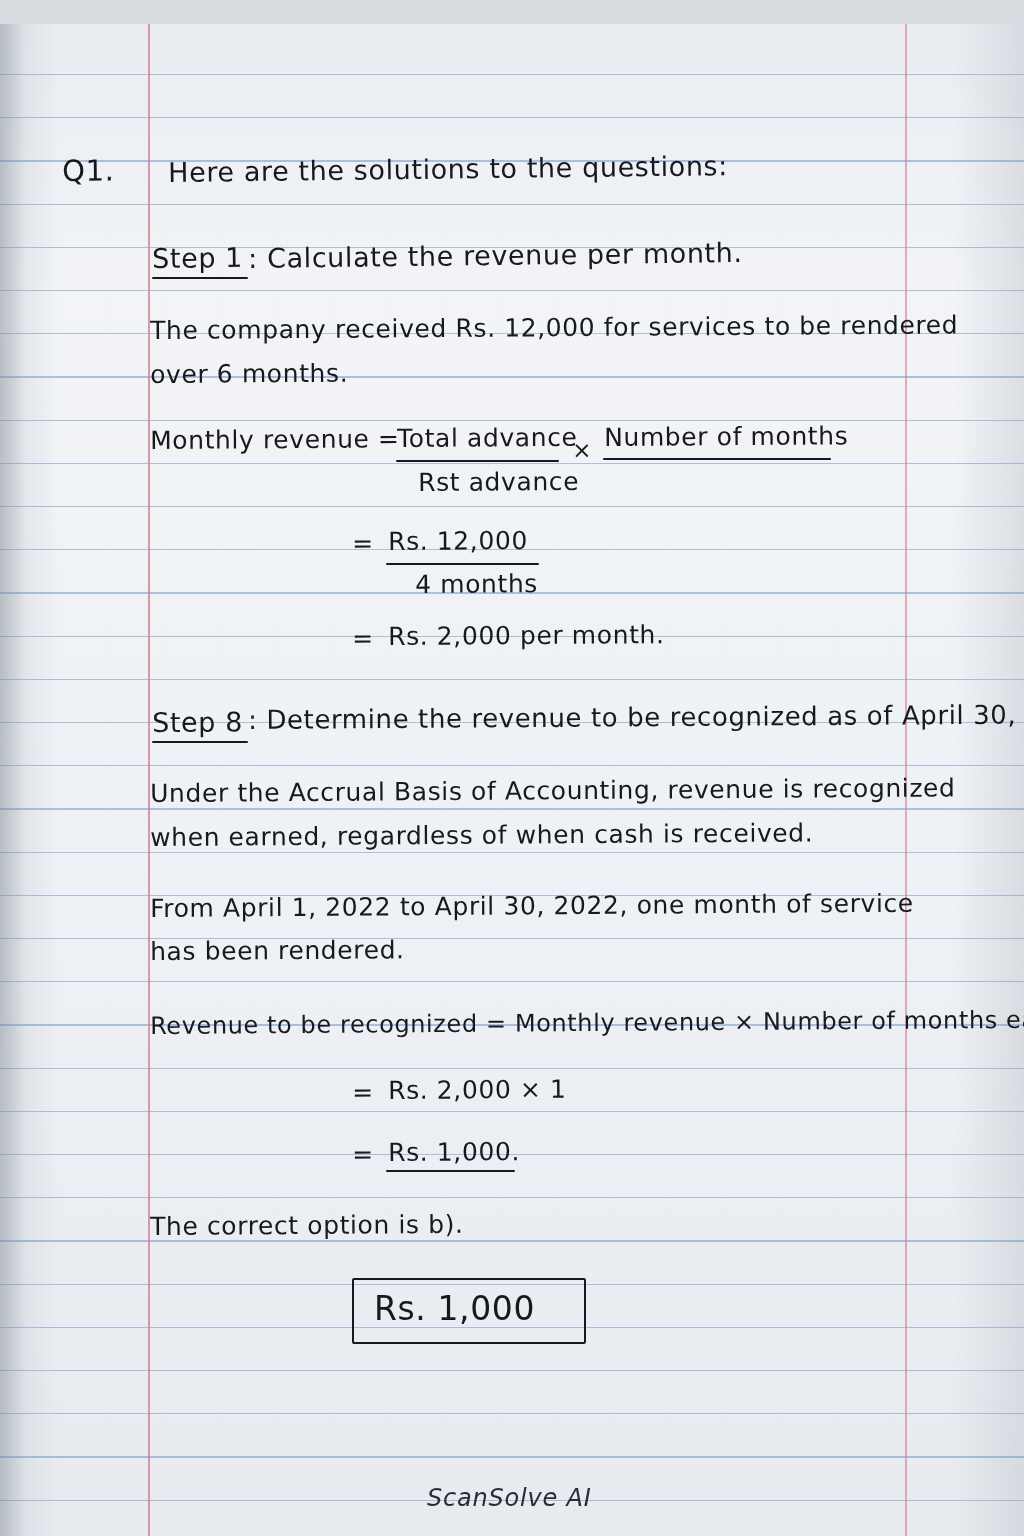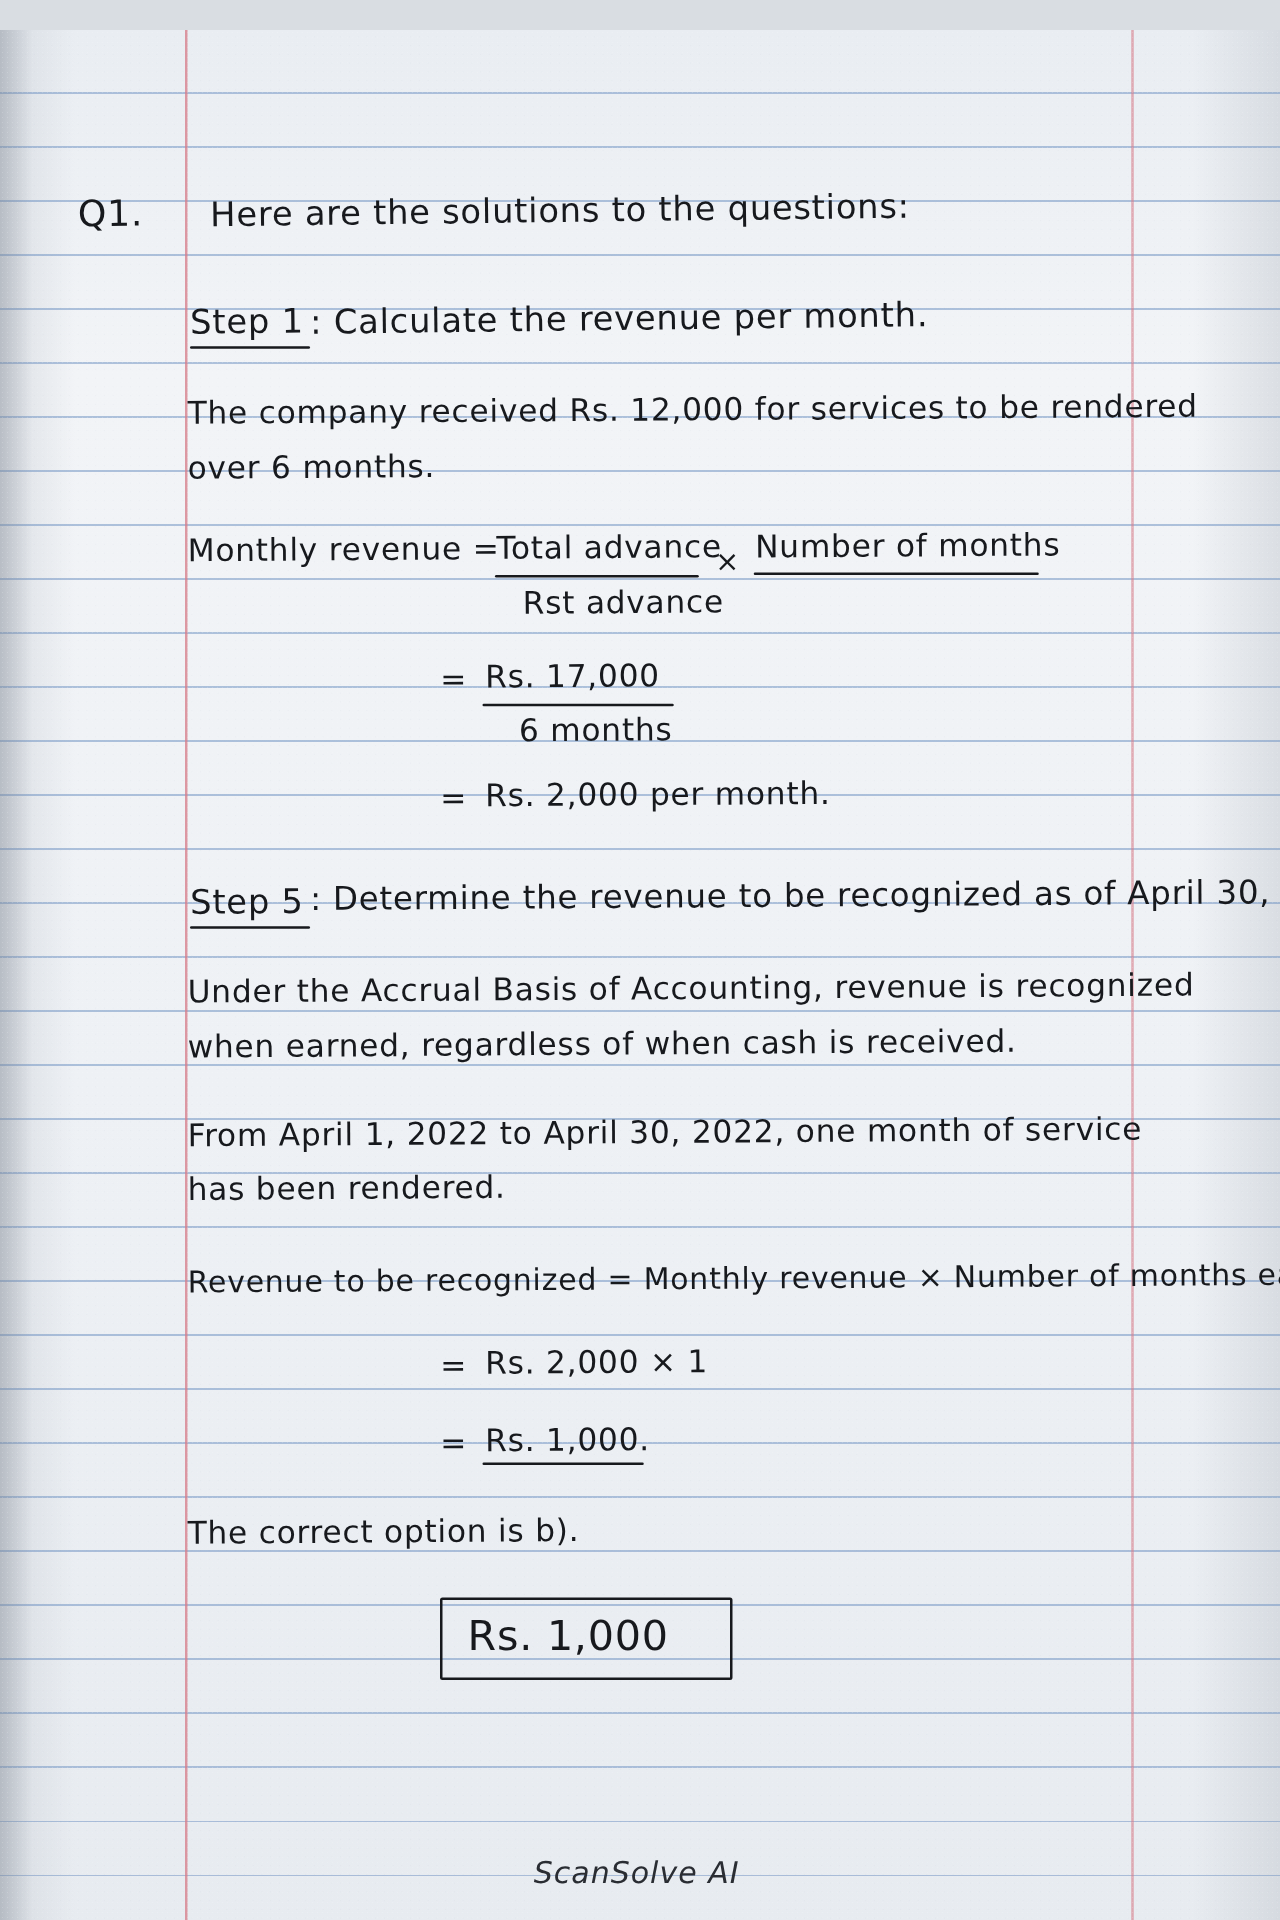--- a/index.html
+++ b/index.html
@@ -151,28 +151,28 @@
 
     <div class="hw sz-body slant2" style="left:150px; top:402px;">Monthly revenue =</div>
     <div class="hw sz-body slant2" style="left:397px; top:400px;">Total advance</div>
     <div class="fracbar" style="left:396px; top:436px; width:163px;"></div>
     <div class="hw sz-body slant2" style="left:418px; top:444px;">Rst advance</div>
     <div class="hw sz-small slant2" style="left:572px; top:413px;">×</div>
     <div class="hw sz-body slant2" style="left:604px; top:399px;">Number of months</div>
     <div class="fracbar" style="left:603px; top:434px; width:228px;"></div>
 
     <div class="hw sz-body slant2" style="left:352px; top:505px;">=</div>
-    <div class="hw sz-body slant2" style="left:388px; top:503px;">Rs. 17,000</div>
+    <div class="hw sz-body slant2" style="left:388px; top:503px;">Rs. 12,000</div>
     <div class="fracbar" style="left:386px; top:539px; width:153px;"></div>
-    <div class="hw sz-body slant2" style="left:415px; top:546px;">6 months</div>
+    <div class="hw sz-body slant2" style="left:415px; top:546px;">4 months</div>
 
     <div class="hw sz-body slant2" style="left:352px; top:600px;">=</div>
     <div class="hw sz-body slant2" style="left:388px; top:598px;">Rs. 2,000 per month.</div>
 
-    <div class="hw sz-title slant2" style="left:152px; top:683px;">Step 5</div>
+    <div class="hw sz-title slant2" style="left:152px; top:683px;">Step 8</div>
     <div class="underline-ink" style="left:152px; top:717px; width:96px;"></div>
     <div class="hw sz-title slant2" style="left:248px; top:681px; font-size:26px;">: Determine the revenue to be recognized as of April 30, 2022.</div>
 
     <div class="hw sz-body slant2" style="left:150px; top:755px;">Under the Accrual Basis of Accounting, revenue is recognized</div>
     <div class="hw sz-body slant2" style="left:150px; top:799px;">when earned, regardless of when cash is received.</div>
     <div class="hw sz-body slant2" style="left:150px; top:870px;">From April 1, 2022 to April 30, 2022, one month of service</div>
     <div class="hw sz-body slant2" style="left:150px; top:913px;">has been rendered.</div>
 
     <div class="hw sz-small slant2" style="left:150px; top:988px; font-size:24px;">Revenue to be recognized = Monthly revenue × Number of months earned.</div>
 

